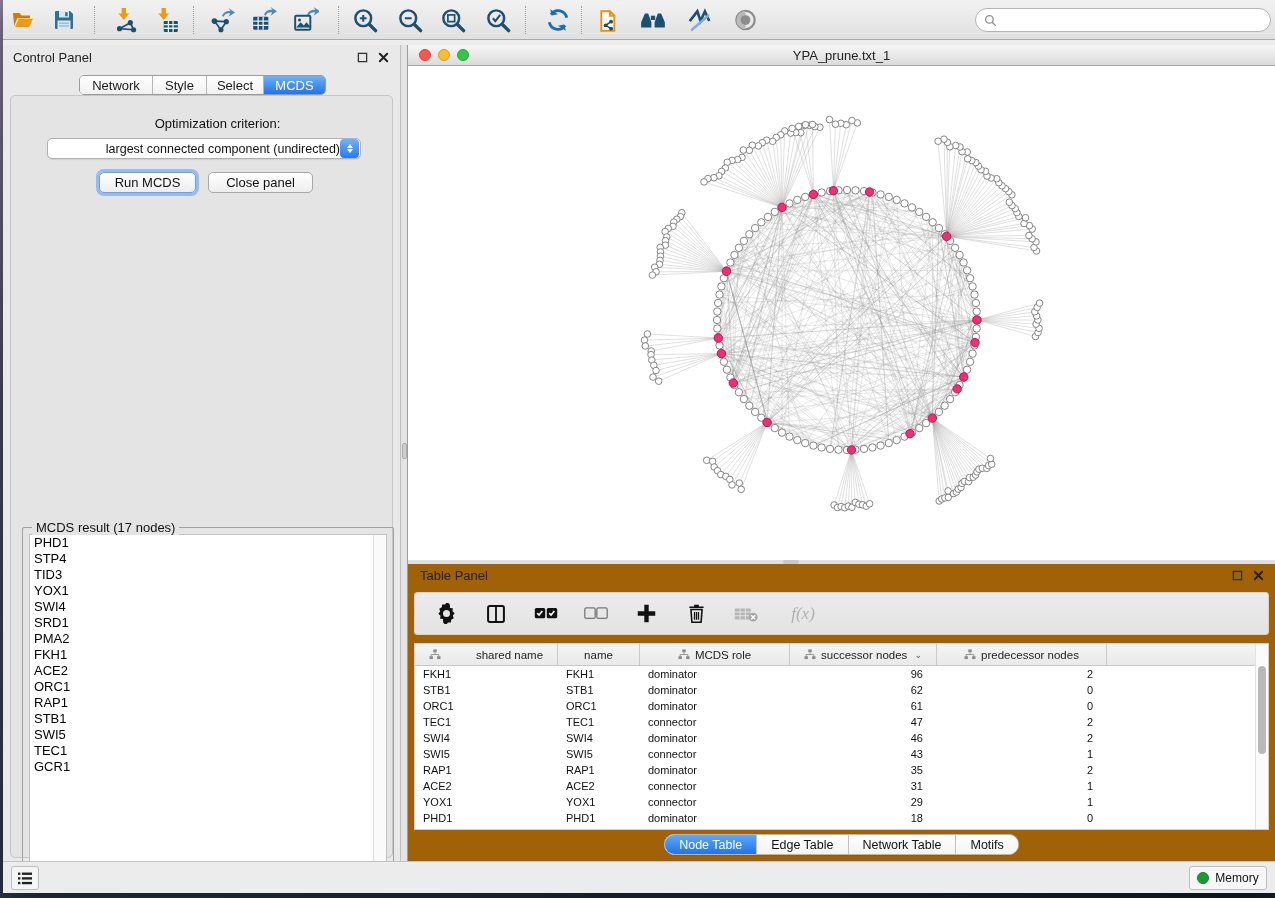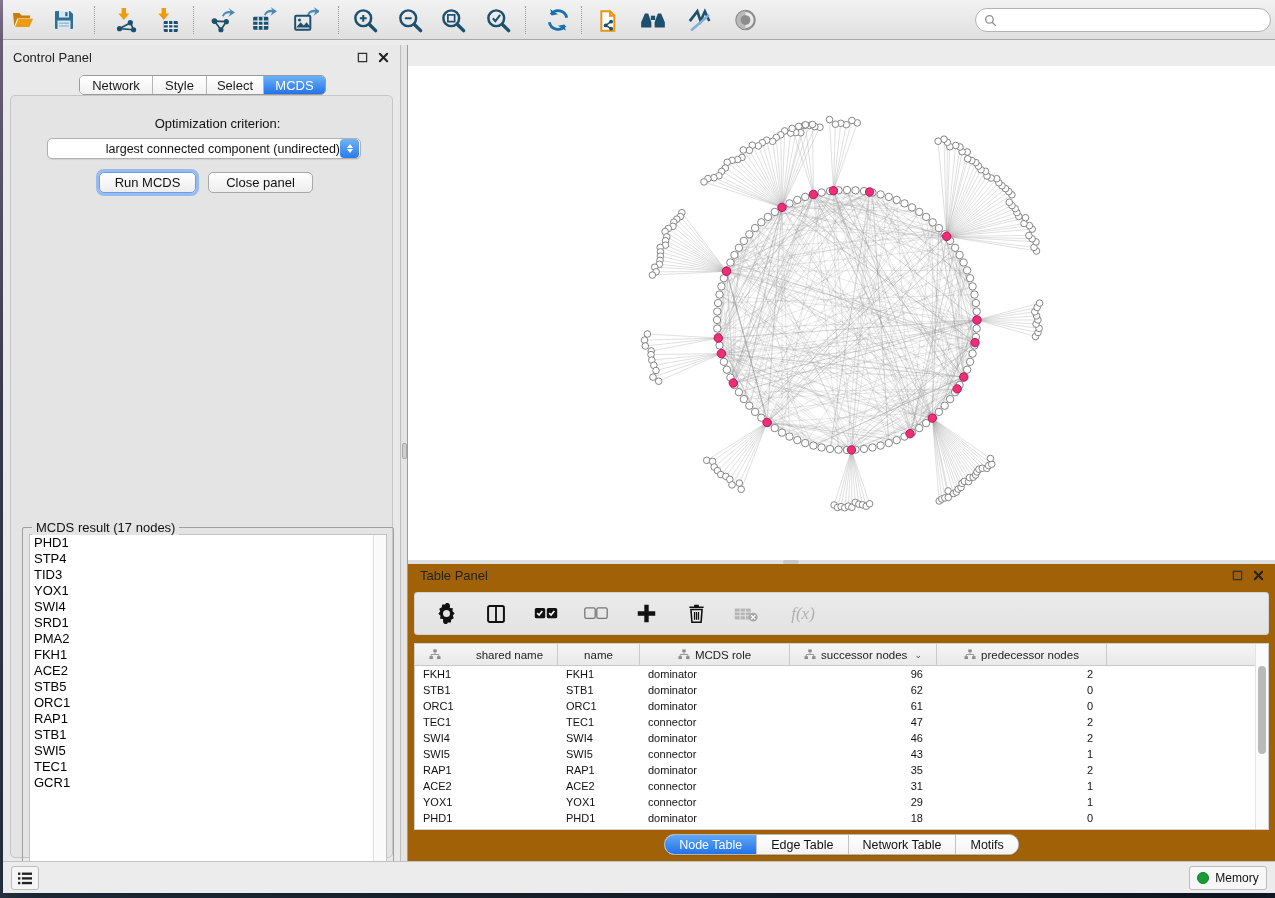--- a/index.html
+++ b/index.html
@@ -322,40 +322,45 @@
           <div class="list-scroll"></div>
         <div class="mcds-item">PHD1</div>
             <div class="mcds-item">STP4</div>
             <div class="mcds-item">TID3</div>
             <div class="mcds-item">YOX1</div>
             <div class="mcds-item">SWI4</div>
             <div class="mcds-item">SRD1</div>
             <div class="mcds-item">PMA2</div>
             <div class="mcds-item">FKH1</div>
             <div class="mcds-item">ACE2</div>
-            <div class="mcds-item">STB5</div>
             <div class="mcds-item">ORC1</div>
             <div class="mcds-item">RAP1</div>
             <div class="mcds-item">STB1</div>
             <div class="mcds-item">SWI5</div>
             <div class="mcds-item">TEC1</div>
             <div class="mcds-item">GCR1</div>
           </div>
       </div>
     </div>
   </div>
 
   <div class="vdivider">
       <div class="grip"></div>
     </div>
   <div class="hdivider">
       <div class="grip"></div>
     </div>
 
   <div class="network-panel">
+    <div class="net-titlebar">
+      <span class="net-title">YPA_prune.txt_1</span>
+      <span class="tl red"></span>
+      <span class="tl yellow"></span>
+      <span class="tl green"></span>
+    </div>
     <div class="net-canvas">
       <svg id="graph-svg" width="867" height="494" viewBox="0 0 867 494">
           <g stroke="#8f8f8f" stroke-width="0.6" stroke-opacity="0.32">
             <line x1="374.0" y1="141.4" x2="310.1" y2="271.0"></line>
             <line x1="374.0" y1="141.4" x2="335.9" y2="333.1"></line>
             <line x1="374.0" y1="141.4" x2="326.4" y2="319.0"></line>
             <line x1="374.0" y1="141.4" x2="511.2" y2="362.1"></line>
             <line x1="374.0" y1="141.4" x2="311.5" y2="279.4"></line>
             <line x1="374.0" y1="141.4" x2="555.6" y2="196.5"></line>
             <line x1="374.0" y1="141.4" x2="310.1" y2="271.0"></line>

